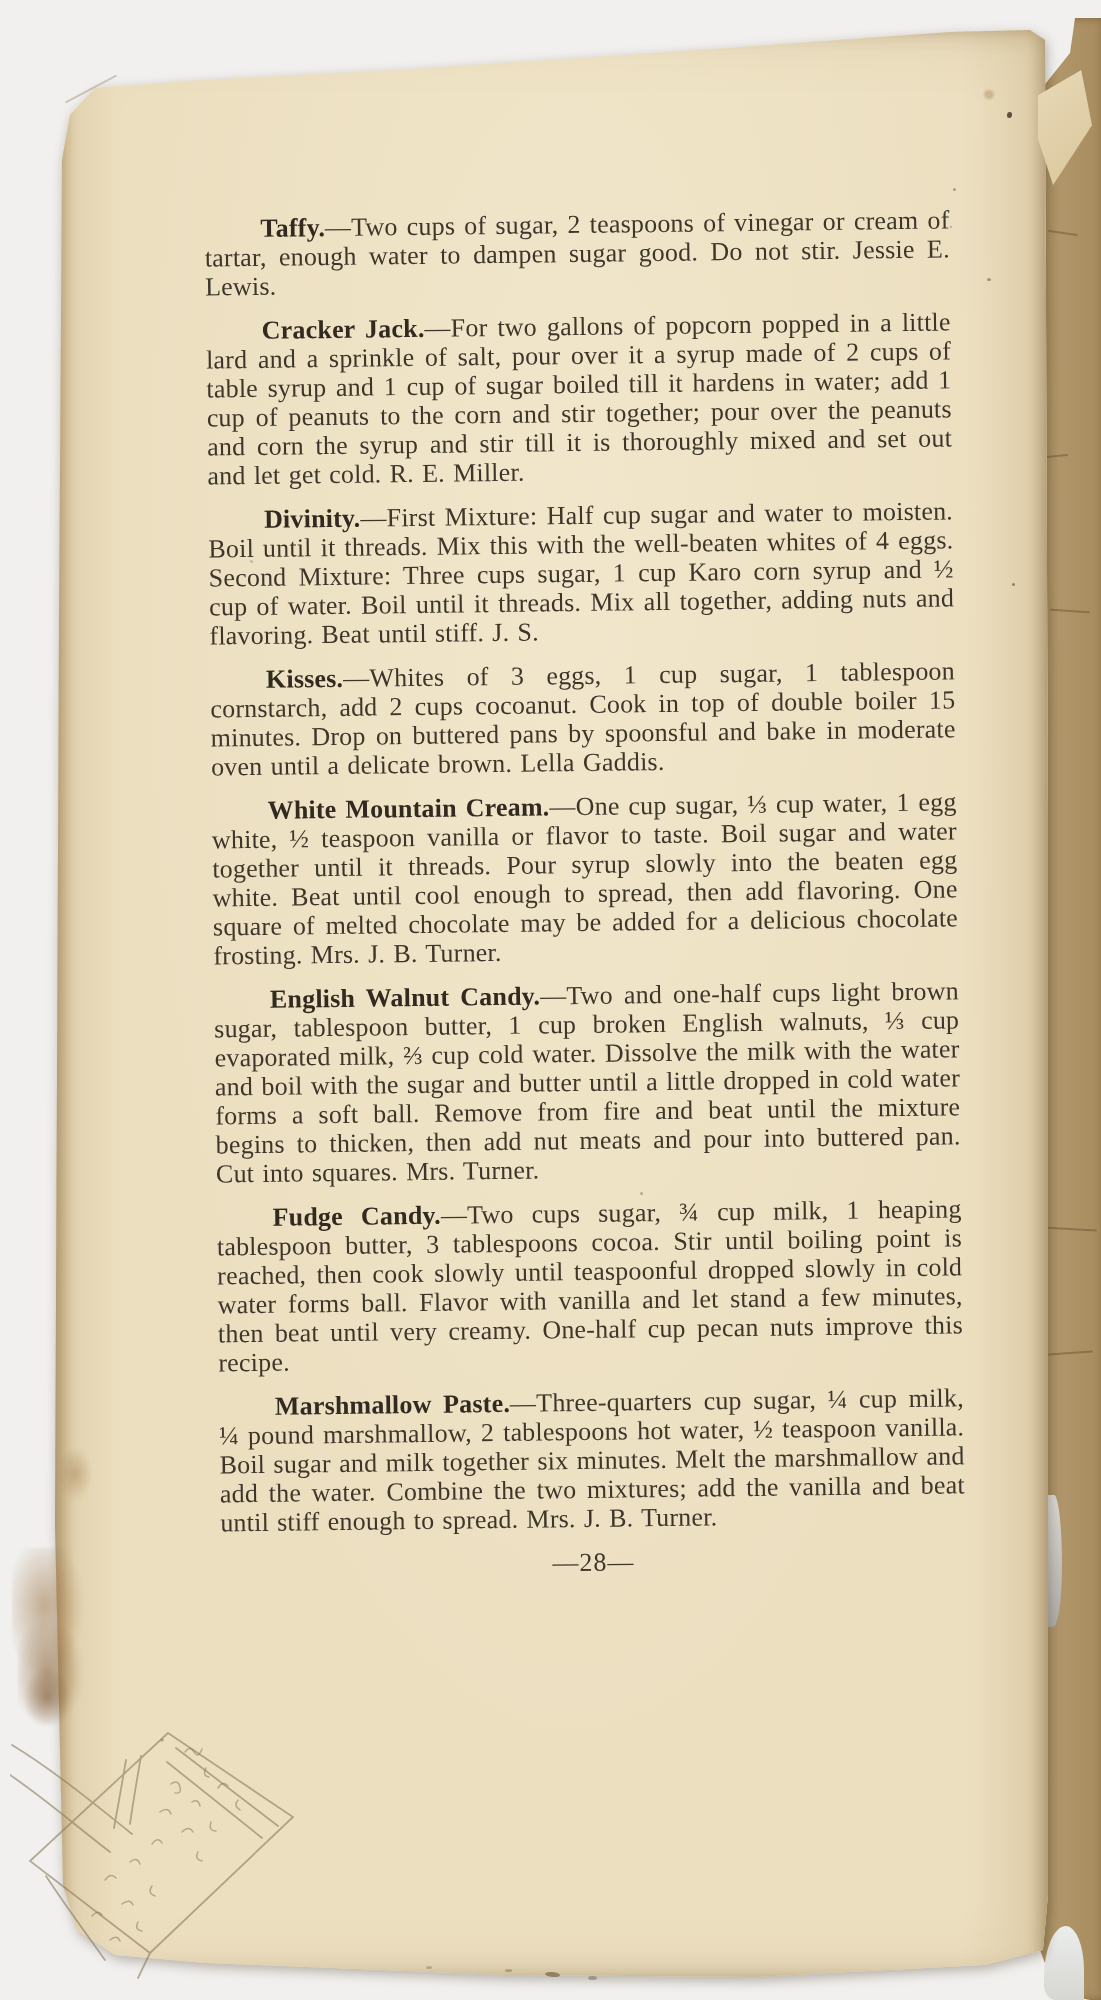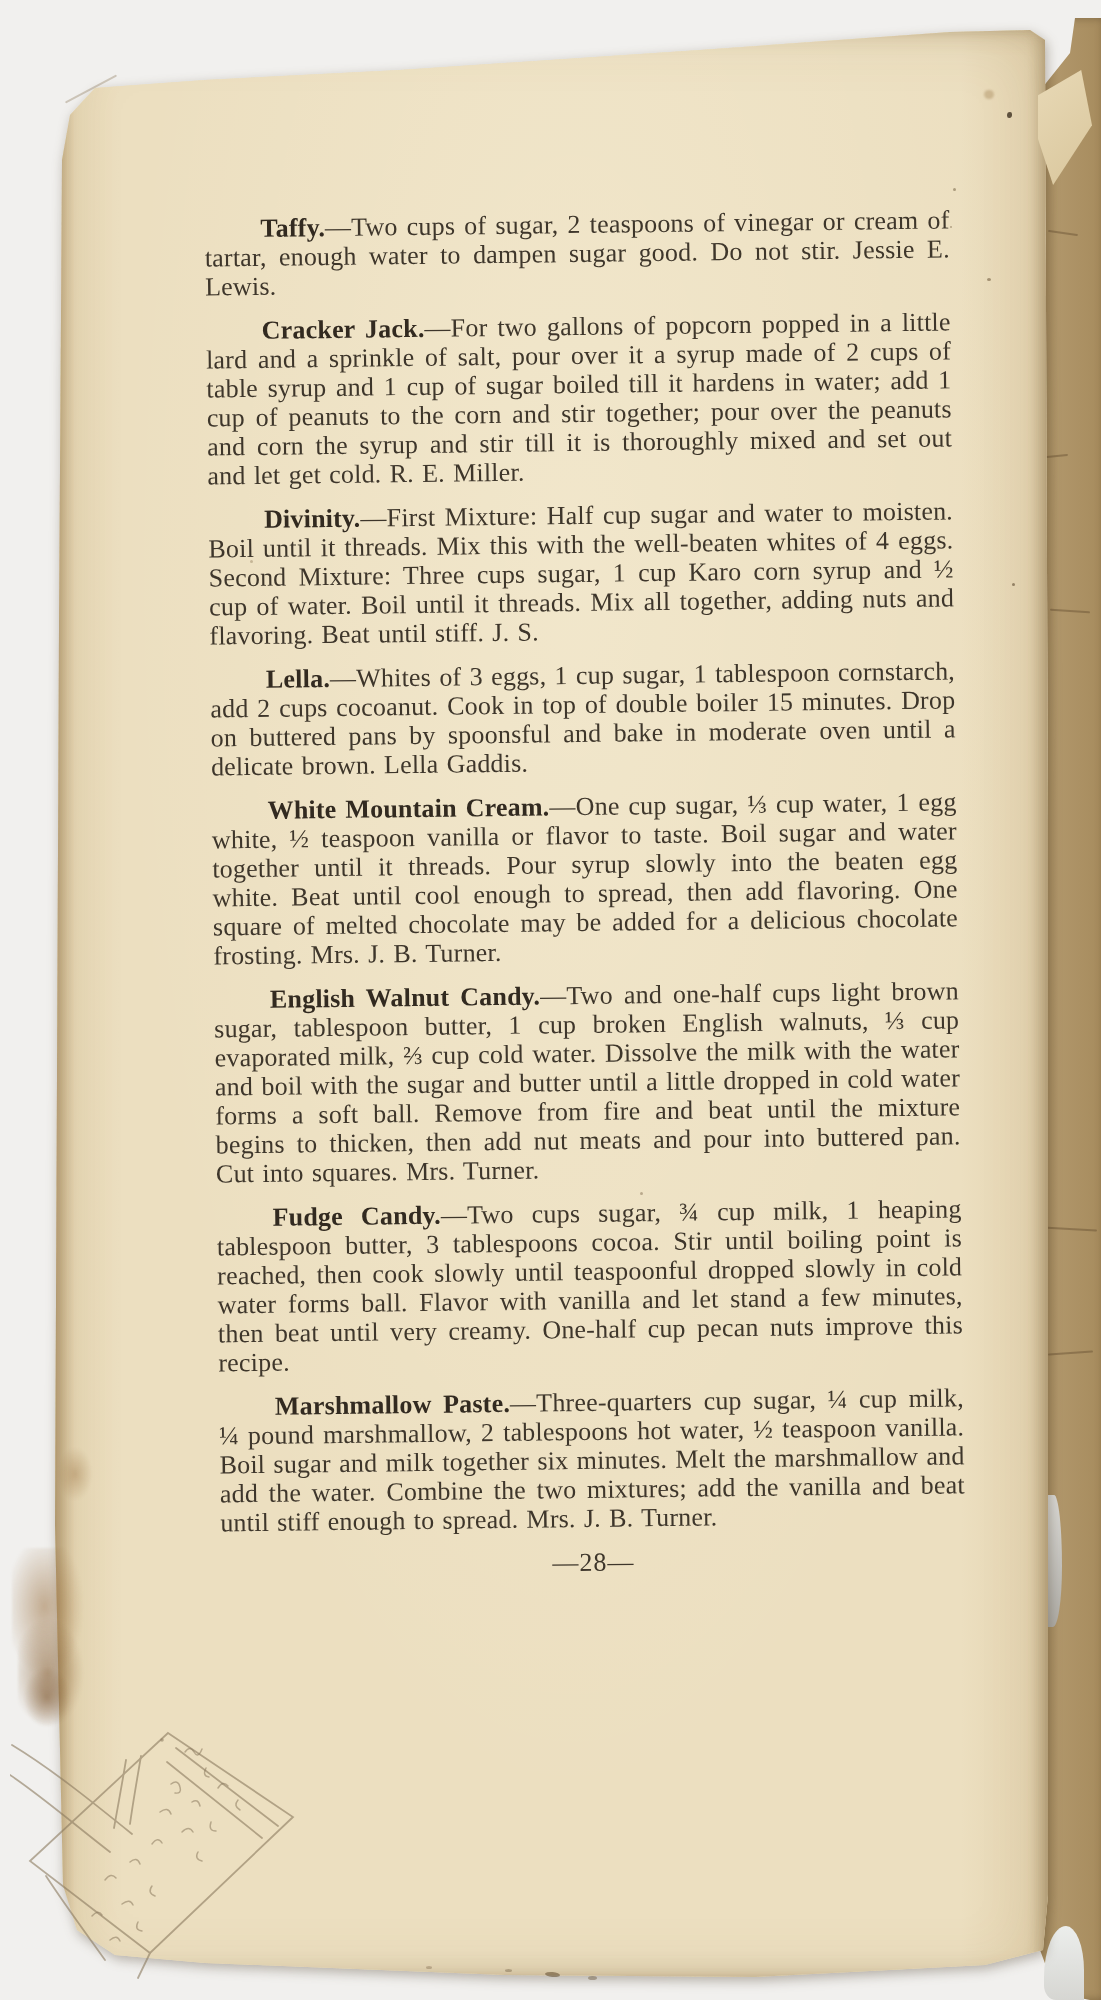--- a/index.html
+++ b/index.html
@@ -88,21 +88,21 @@
 
   <div id="tear-mid"></div>
   <div id="tear-bottom"></div>
 
   <div id="page-wrap">
     <div id="page">
       <div id="text-col">
         <p class="recipe"><span class="rtitle">Taffy.</span><span>—Two cups of sugar, 2 teaspoons of vinegar or cream of tartar, enough water to dampen sugar good.  Do not stir.  Jessie E. Lewis.</span></p>
         <p class="recipe"><span class="rtitle">Cracker Jack.</span><span>—For two gallons of popcorn popped in a little lard and a sprinkle of salt, pour over it a syrup made of 2 cups of table syrup and 1 cup of sugar boiled till it hardens in water; add 1 cup of peanuts to the corn and stir together; pour over the peanuts and corn the syrup and stir till it is thoroughly mixed and set out and let get cold.  R. E. Miller.</span></p>
         <p class="recipe"><span class="rtitle">Divinity.</span><span>—First Mixture:  Half cup sugar and water to moisten.  Boil until it threads.  Mix this with the well-beaten whites of 4 eggs.  Second Mixture:  Three cups sugar, 1 cup Karo corn syrup and ½ cup of water.  Boil until it threads.  Mix all together, adding nuts and flavoring.  Beat until stiff.  J. S.</span></p>
-        <p class="recipe"><span class="rtitle">Lella.</span><span>—Whites of 3 eggs, 1 cup sugar, 1 tablespoon cornstarch, add 2 cups cocoanut.  Cook in top of double boiler 15 minutes.  Drop on buttered pans by spoonsful and bake in moderate oven until a delicate brown.  Lella Gaddis.</span></p>
+        <p class="recipe"><span class="rtitle">Kisses.</span><span>—Whites of 3 eggs, 1 cup sugar, 1 tablespoon cornstarch, add 2 cups cocoanut.  Cook in top of double boiler 15 minutes.  Drop on buttered pans by spoonsful and bake in moderate oven until a delicate brown.  Lella Gaddis.</span></p>
         <p class="recipe"><span class="rtitle">White Mountain Cream.</span><span>—One cup sugar, ⅓ cup water, 1 egg white, ½ teaspoon vanilla or flavor to taste.  Boil sugar and water together until it threads.  Pour syrup slowly into the beaten egg white.  Beat until cool enough to spread, then add flavoring.  One square of melted chocolate may be added for a delicious chocolate frosting.  Mrs. J. B. Turner.</span></p>
         <p class="recipe"><span class="rtitle">English Walnut Candy.</span><span>—Two and one-half cups light brown sugar, tablespoon butter, 1 cup broken English walnuts, ⅓ cup evaporated milk, ⅔ cup cold water.  Dissolve the milk with the water and boil with the sugar and butter until a little dropped in cold water forms a soft ball.  Remove from fire and beat until the mixture begins to thicken, then add nut meats and pour into buttered pan.  Cut into squares.  Mrs. Turner.</span></p>
         <p class="recipe"><span class="rtitle">Fudge Candy.</span><span>—Two cups sugar, ¾ cup milk, 1 heaping tablespoon butter, 3 tablespoons cocoa.  Stir until boiling point is reached, then cook slowly until teaspoonful dropped slowly in cold water forms ball.  Flavor with vanilla and let stand a few minutes, then beat until very creamy.  One-half cup pecan nuts improve this recipe.</span></p>
         <p class="recipe"><span class="rtitle">Marshmallow Paste.</span><span>—Three-quarters cup sugar, ¼ cup milk, ¼ pound marshmallow, 2 tablespoons hot water, ½ teaspoon vanilla.  Boil sugar and milk together six minutes.  Melt the marshmallow and add the water.  Combine the two mixtures; add the vanilla and beat until stiff enough to spread.  Mrs. J. B. Turner.</span></p>
         <p class="recipe" id="pageno">—28—</p>
       </div>
     </div>
   </div>
 
   <div id="corner-crease"></div>

